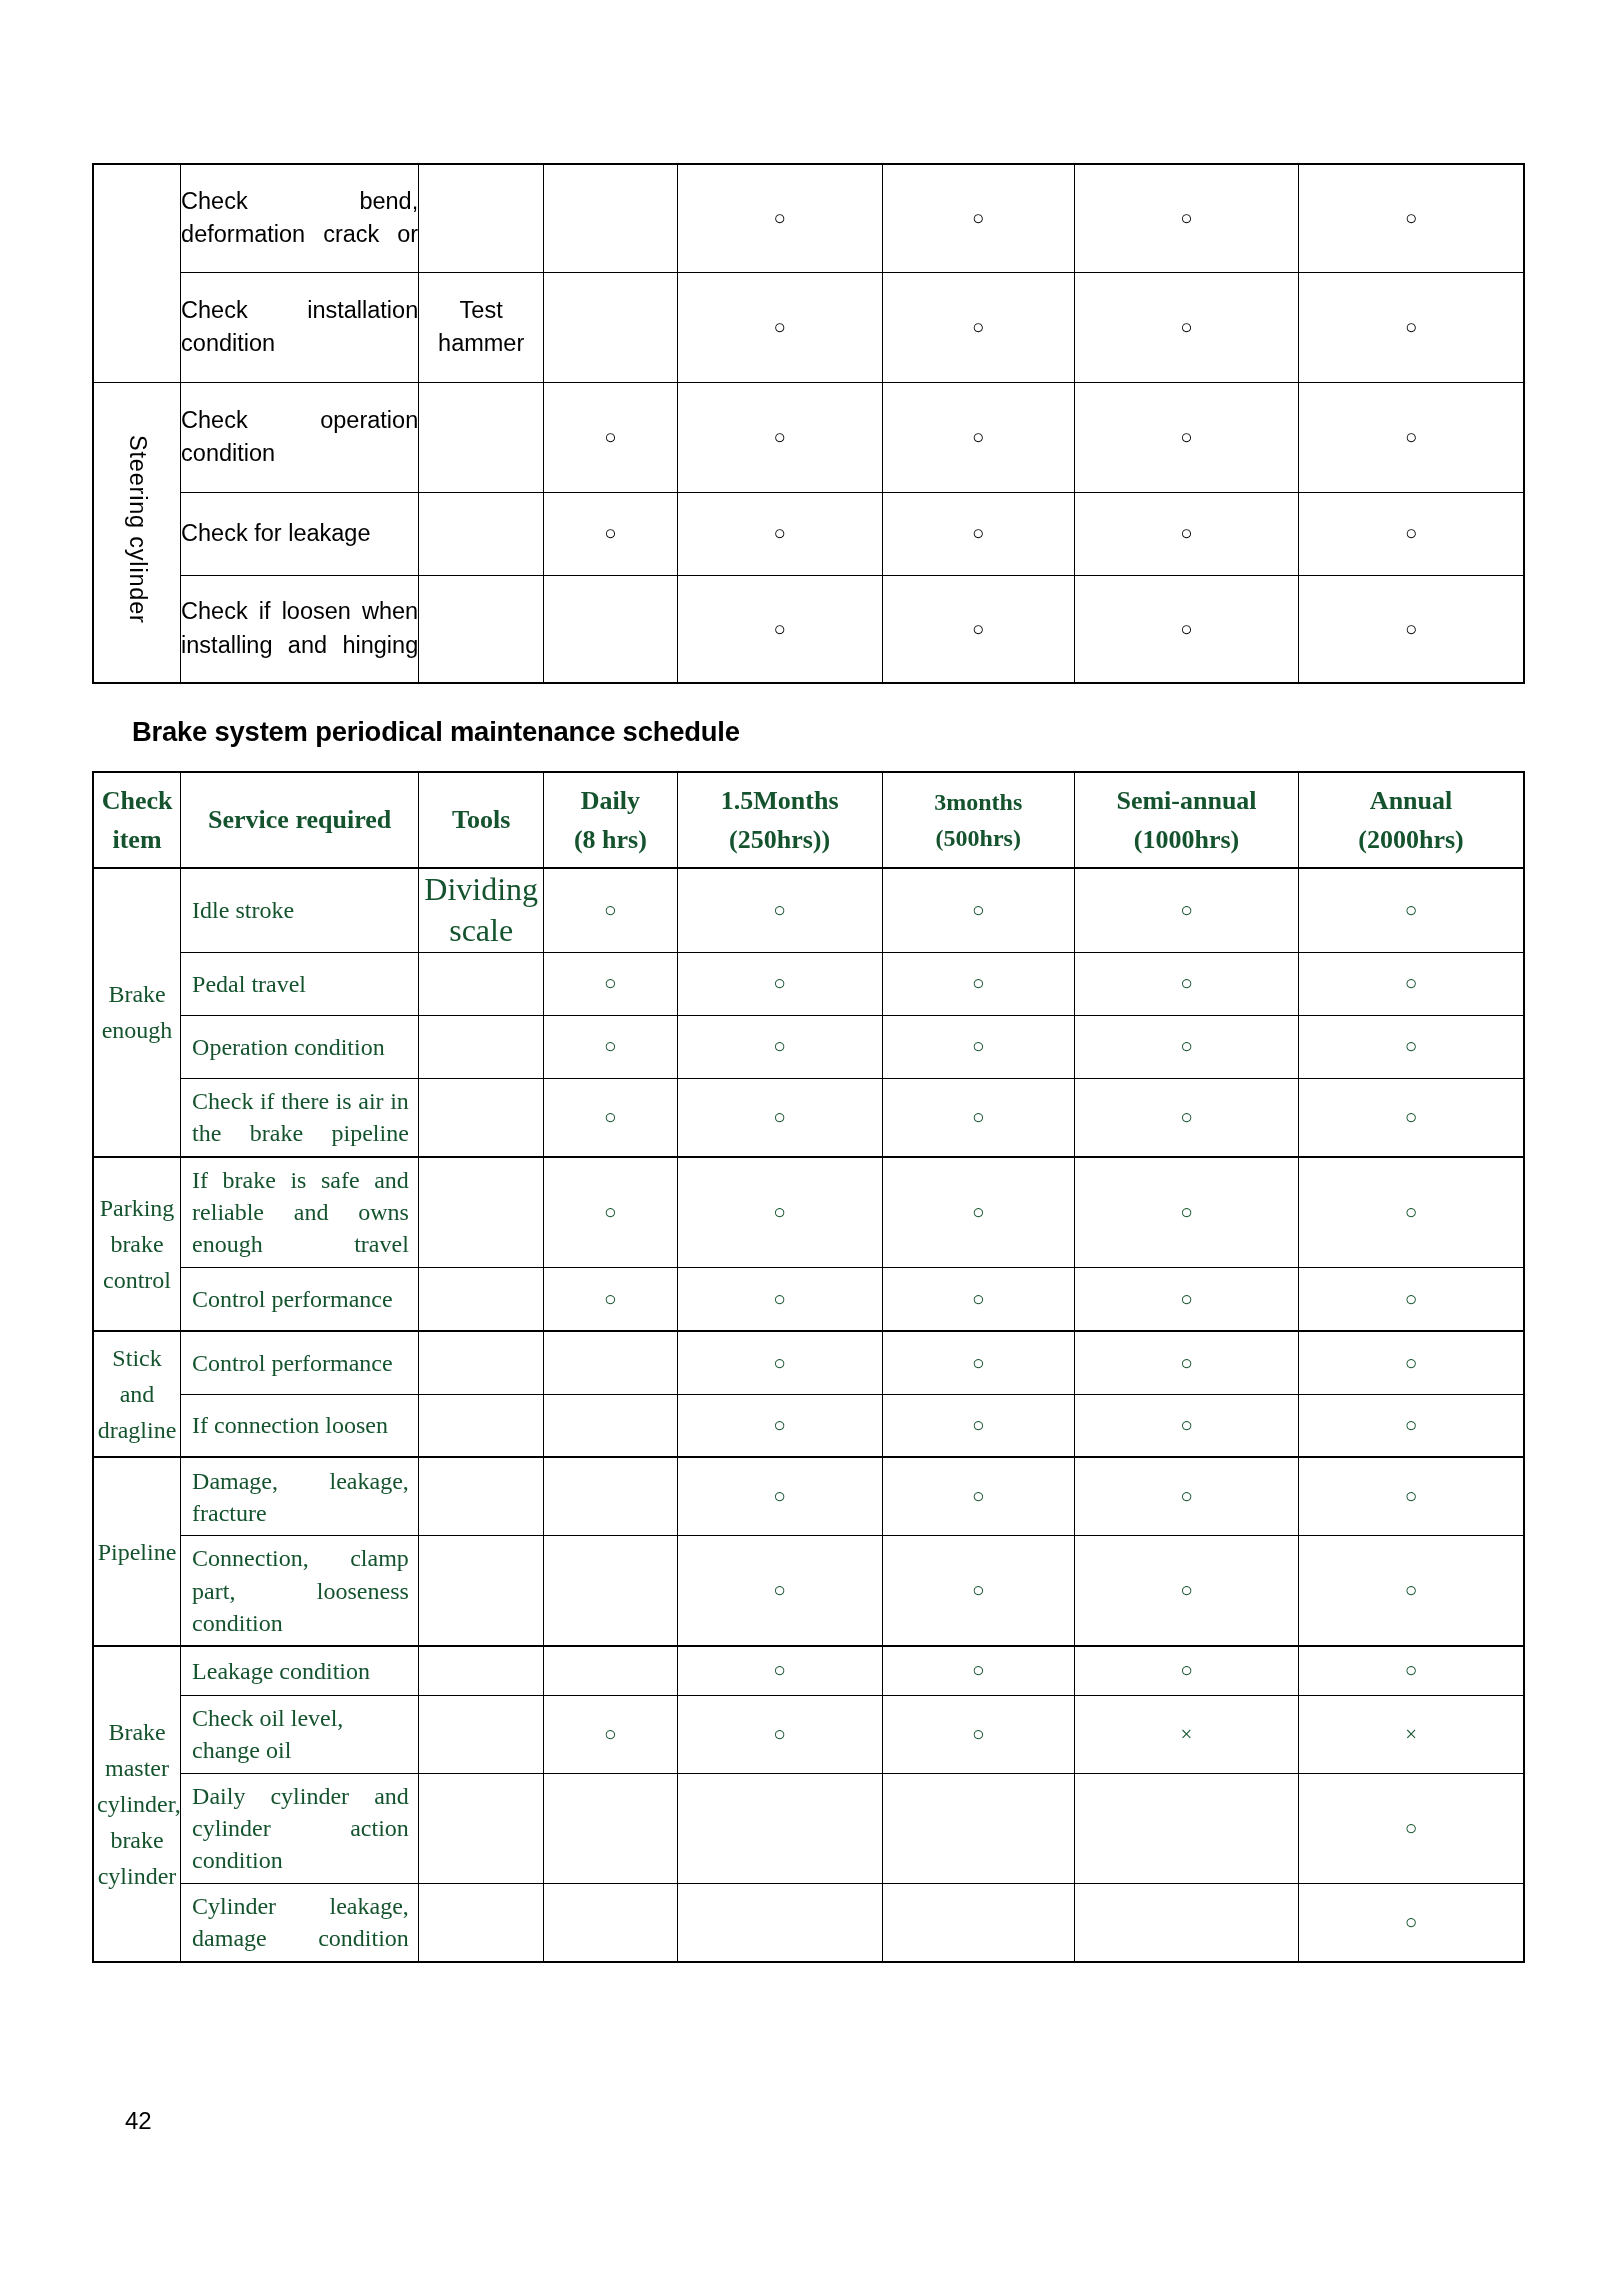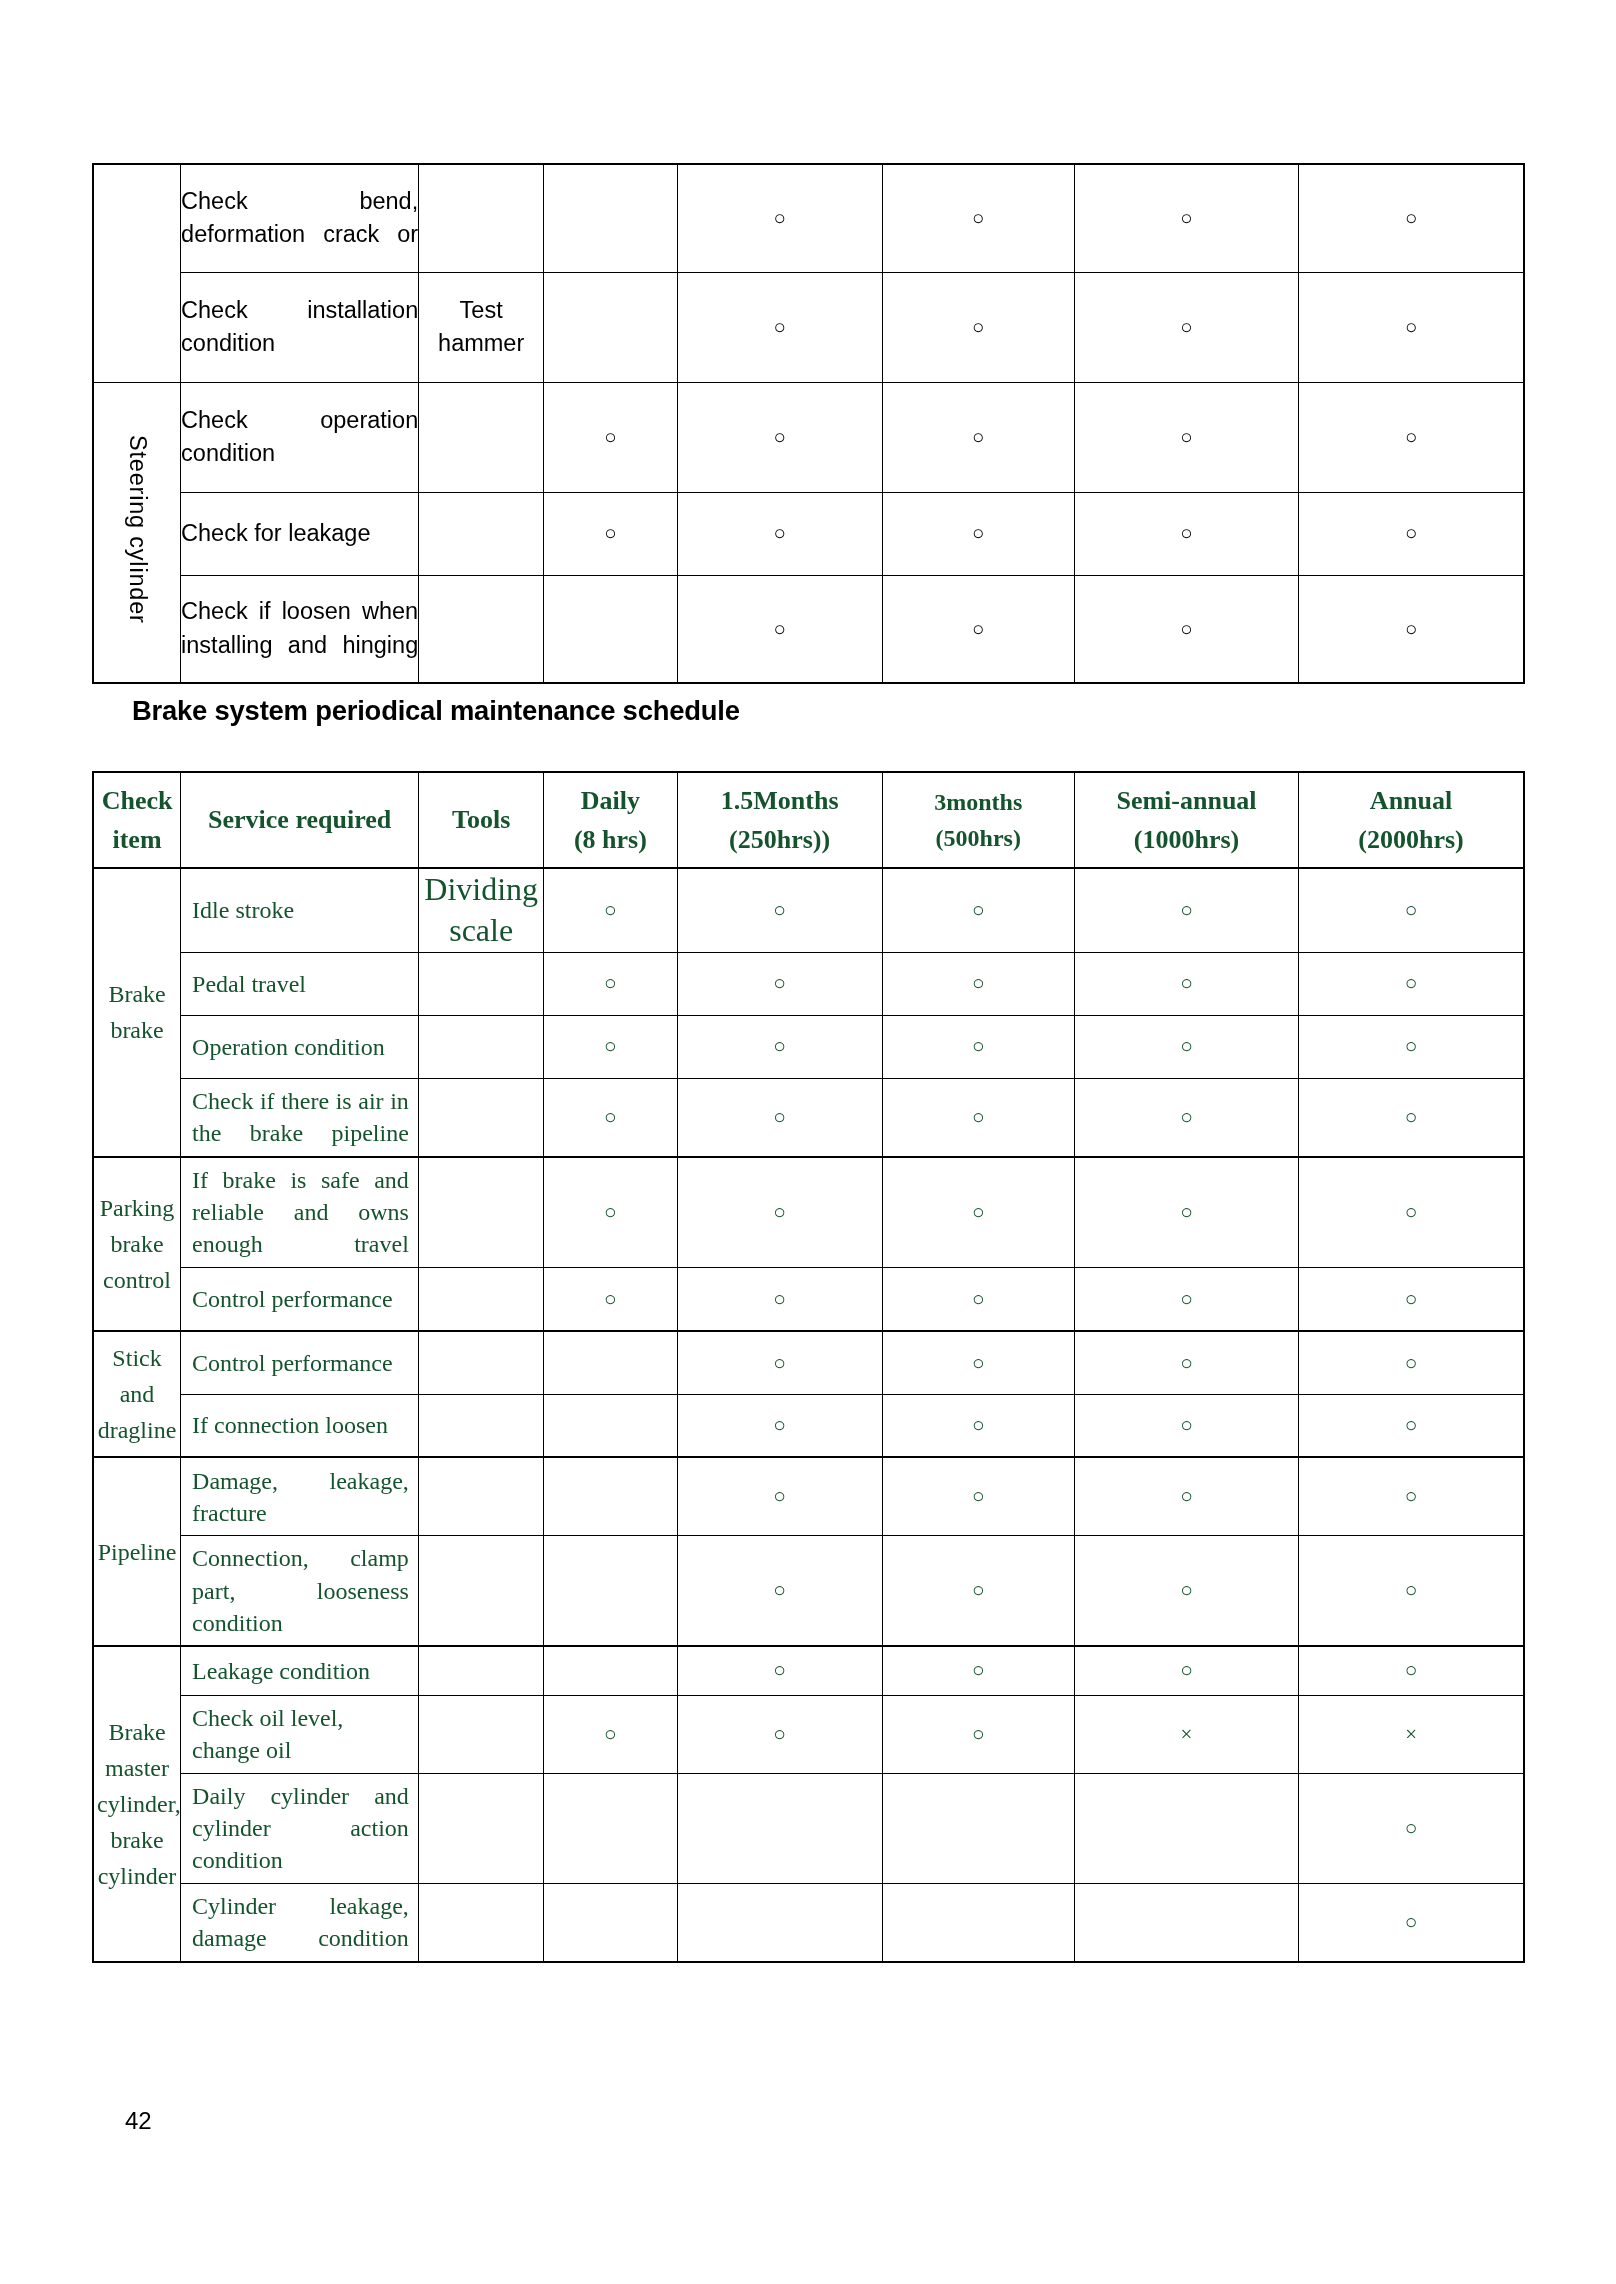--- a/index.html
+++ b/index.html
@@ -93,21 +93,21 @@
     display: inline-block;
     white-space: nowrap;
     letter-spacing: 0.8px;
     font-size: 23.5px;
   }
 
   
   .t2-title {
     position: absolute;
     left: 132px;
-    top: 695px;
+    top: 716px;
     font-family: "Liberation Sans", sans-serif;
     font-weight: bold;
     font-size: 27.4px;
     color: #000;
     letter-spacing: -0.2px;
     white-space: nowrap;
   }
 
   
   .t2-wrap {
@@ -270,21 +270,21 @@
             <div>(1000hrs)</div>
           </th>
           <th class="last-col">
             <div>Annual</div>
             <div>(2000hrs)</div>
           </th>
         </tr>
       </thead>
       <tbody id="t2-body">
           <tr style="height: 74px;">
-            <td class="cat-cell" rowspan="4">Brake brake</td>
+            <td class="cat-cell" rowspan="4">Brake enough</td>
             <td class="svc-nj">Idle stroke</td>
             <td class="tool">Dividing scale</td>
             <td class="mark">○</td>
             <td class="mark">○</td>
             <td class="mark">○</td>
             <td class="mark">○</td>
             <td class="mark last-col">○</td>
           </tr>
           <tr style="height: 63px;">
             <td class="svc-nj">Pedal travel</td>

